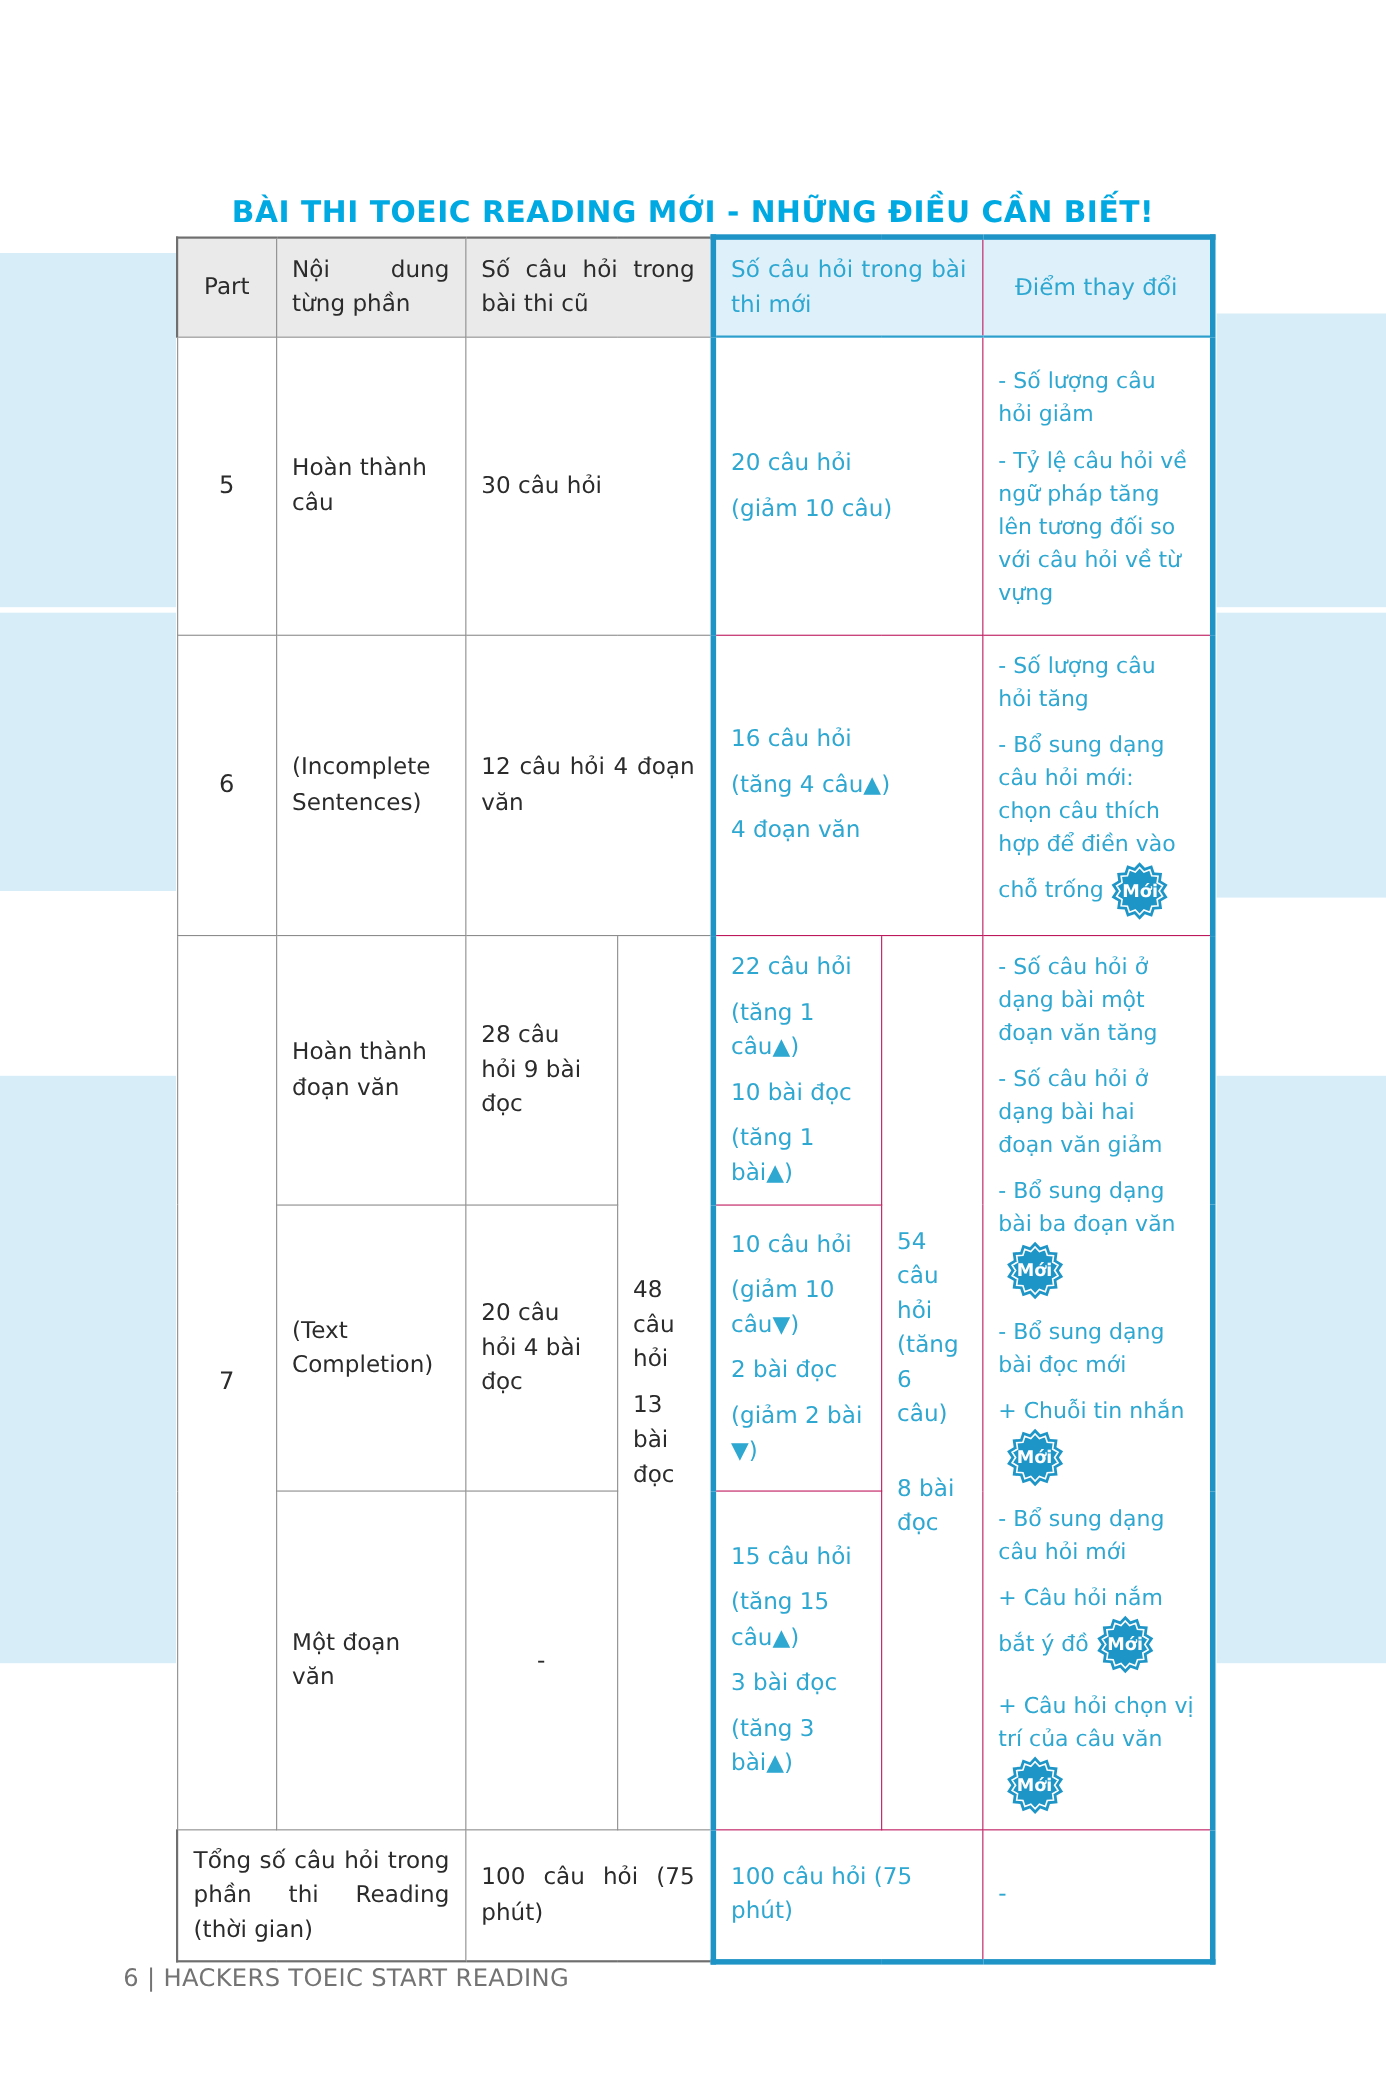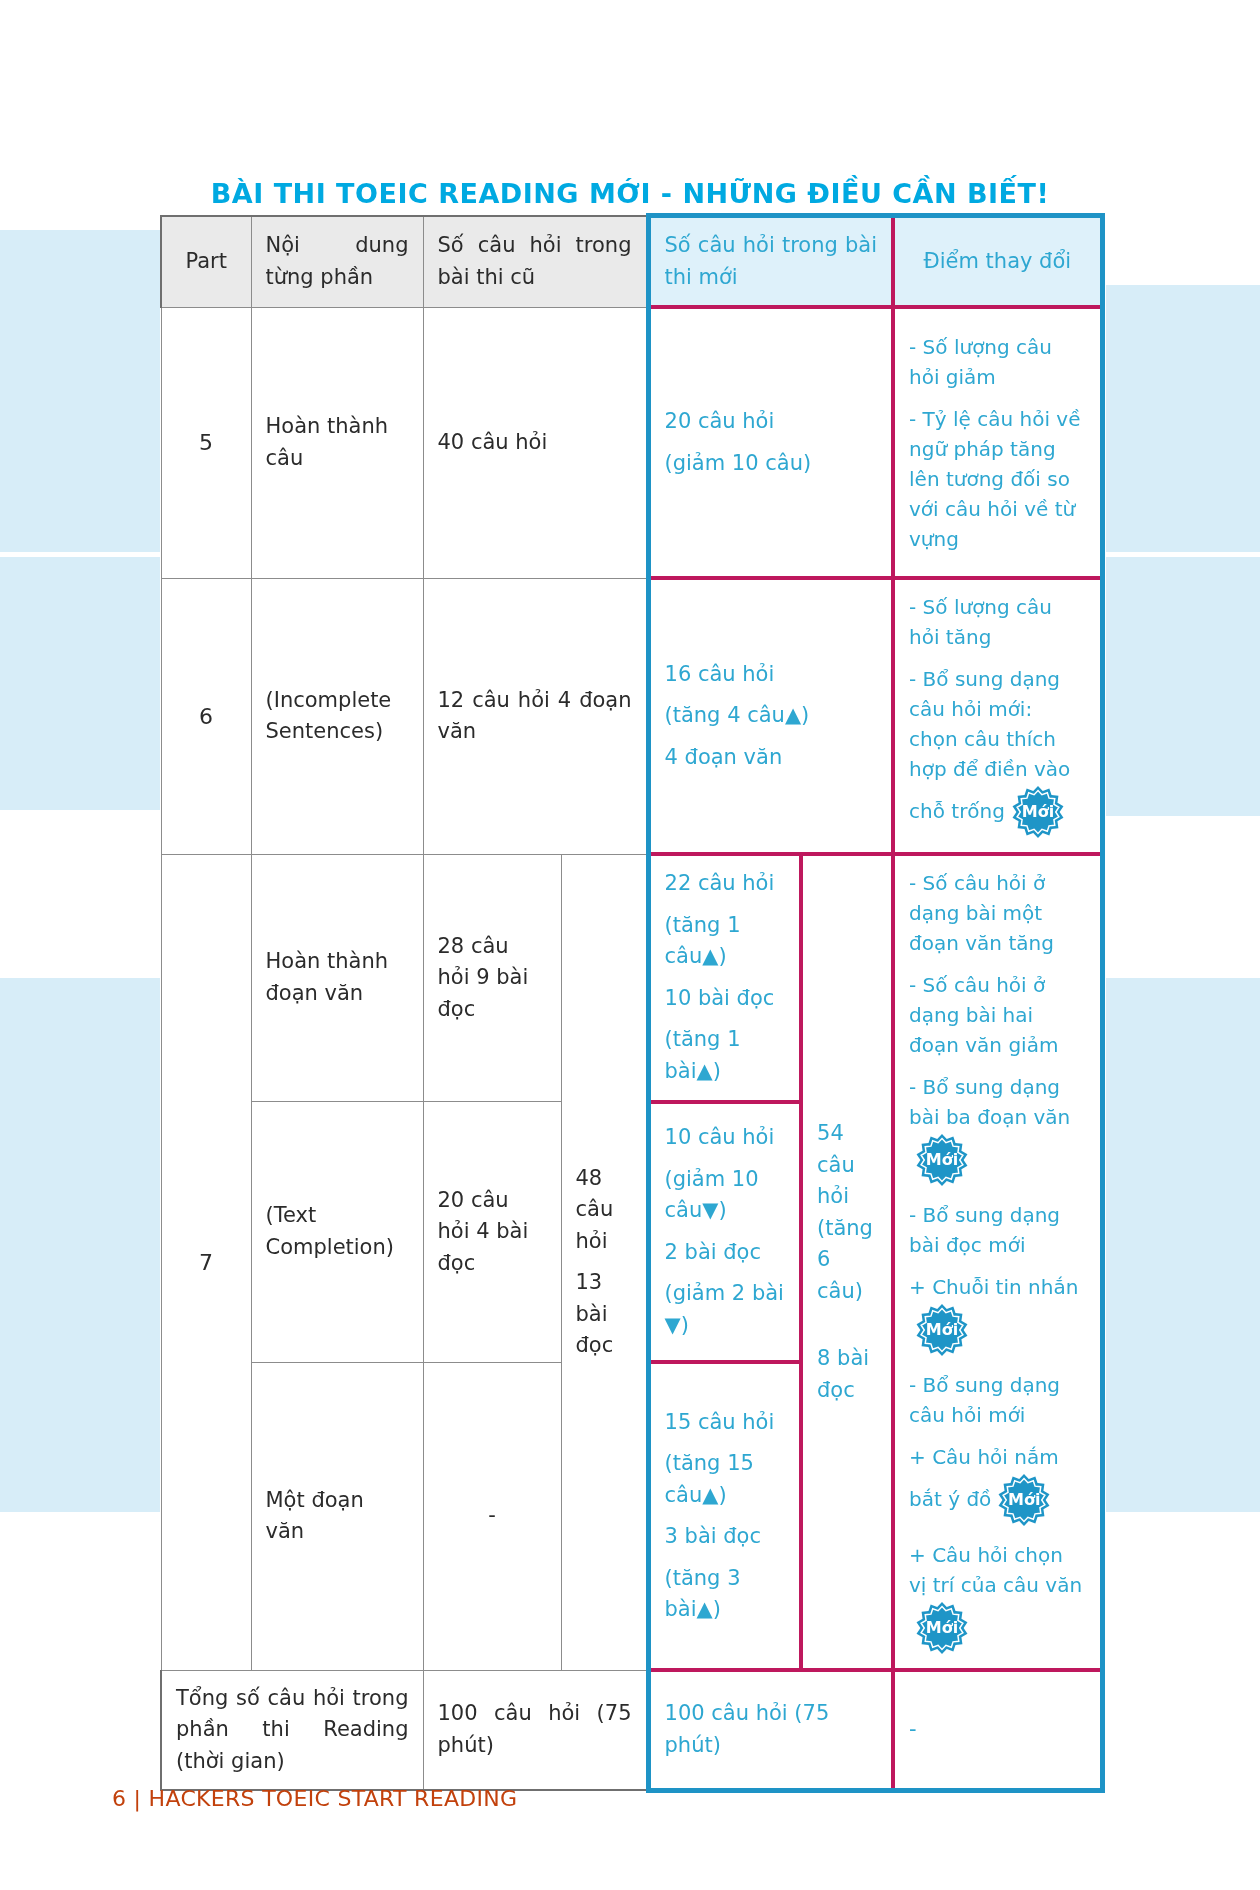--- a/index.html
+++ b/index.html
@@ -30,21 +30,21 @@
     position:absolute; left:160px; top:213px;
     border-collapse:collapse; table-layout:fixed; width:941px;
   }
   td {
     vertical-align:middle; font-size:21px; line-height:1.5;
     padding:12px 14px; overflow:visible; word-wrap:break-word;
   }
   
   td.g { border:1px solid #8c8c8c; }
   
-  td.c { border:4px solid #be185d; color:#2ea7d1; }
+  td.c { border:1px solid #be185d; color:#2ea7d1; }
   td.hg { background:#eaeaea; }
   td.hb { background:#def1fa; color:#2ea7d1;text-align:center; }
   td.center { text-align:center; }
   td.just { text-align:justify; }
   .partnum { font-size:22px; }
   .changes { font-size:20px; }
 
   
   .thick-l { border-left:5px solid #1e93c6 !important; }
   .thick-r { border-right:5px solid #1e93c6 !important; }
@@ -67,21 +67,21 @@
     position:relative; display:inline-block; width:54px; height:54px;
     vertical-align:middle; margin:1px 0 1px 6px;
   }
   .moi svg { width:100%; height:100%; display:block; }
   .moi i {
     position:absolute; inset:0; display:flex; align-items:center; justify-content:center;
     color:#ffffff; font-style:normal; font-weight:bold; font-size:16px;
   }
   .footer {
     position:absolute; left:112px; top:1786px;
-    font-size:22px; color:#c2410c; letter-spacing:.3px;
+    font-size:22px; color:#737373; letter-spacing:.3px;
   }
 </style>
 </head>
 <body>
 
 <svg width="0" height="0" style="position:absolute" aria-hidden="true">
   <defs>
     <g id="moi-star">
       <polygon fill="#1e95c7" points="30,1 35.3,6.6 42.6,3.9 45,11.2 52.7,11.9 51.6,19.6 58.3,23.6 54,30 58.3,36.5 51.6,40.4 52.7,48.1 45,48.8 42.6,56.1 35.3,53.4 30,59 24.7,53.4 17.4,56.1 15,48.8 7.3,48.1 8.4,40.4 1.7,36.5 6,30 1.7,23.6 8.4,19.6 7.3,11.9 15,11.2 17.4,3.9 24.7,6.6"></polygon>
       <polygon fill="none" stroke="#ffffff" stroke-width="2" transform="translate(30 30) scale(0.82) translate(-30 -30)" points="30,1 35.3,6.6 42.6,3.9 45,11.2 52.7,11.9 51.6,19.6 58.3,23.6 54,30 58.3,36.5 51.6,40.4 52.7,48.1 45,48.8 42.6,56.1 35.3,53.4 30,59 24.7,53.4 17.4,56.1 15,48.8 7.3,48.1 8.4,40.4 1.7,36.5 6,30 1.7,23.6 8.4,19.6 7.3,11.9 15,11.2 17.4,3.9 24.7,6.6"></polygon>
@@ -114,21 +114,21 @@
     <td class="g hg center gout-l gout-t">Part</td>
     <td class="g hg just gout-t">Nội dung từng phần</td>
     <td class="g hg just gout-t" colspan="2">Số câu hỏi trong bài thi cũ</td>
     <td class="c hb just thick-t thick-l med-b" colspan="2">Số câu hỏi trong bài thi mới</td>
     <td class="c hb thick-t thick-r med-b">Điểm thay đổi</td>
   </tr>
 
   <tr style="height:271px">
     <td class="g center partnum">5</td>
     <td class="g">Hoàn thành câu</td>
-    <td class="g" colspan="2">40 câu hỏi</td>
+    <td class="g" colspan="2">30 câu hỏi</td>
     <td class="c thick-l" colspan="2">
       <div class="ln">20 câu hỏi</div>
       <div class="ln">(giảm 10 câu)</div>
     </td>
     <td class="c changes thick-r">
       <div class="para">- Số lượng câu hỏi giảm</div>
       <div class="para">- Tỷ lệ câu hỏi về ngữ pháp tăng lên tương đối so với câu hỏi về từ vựng</div>
     </td>
   </tr>
 

